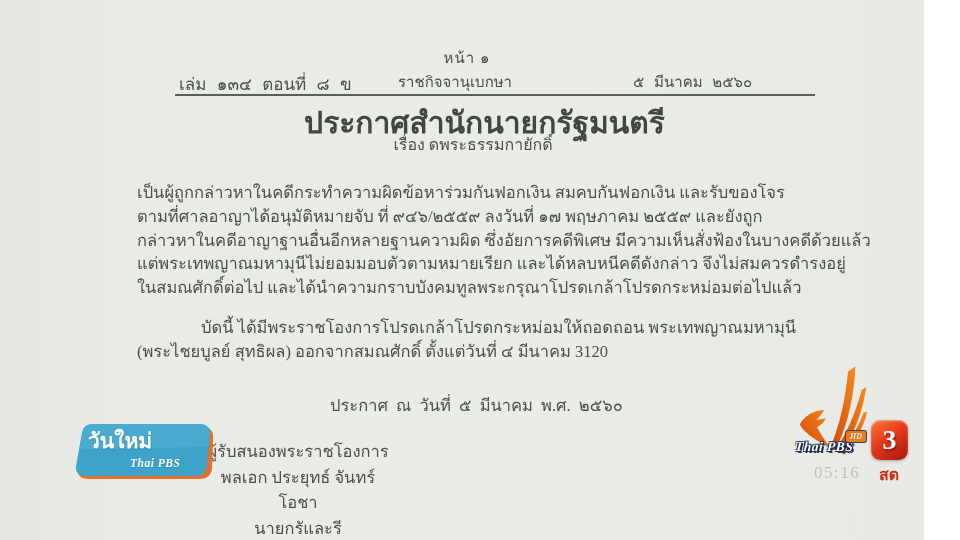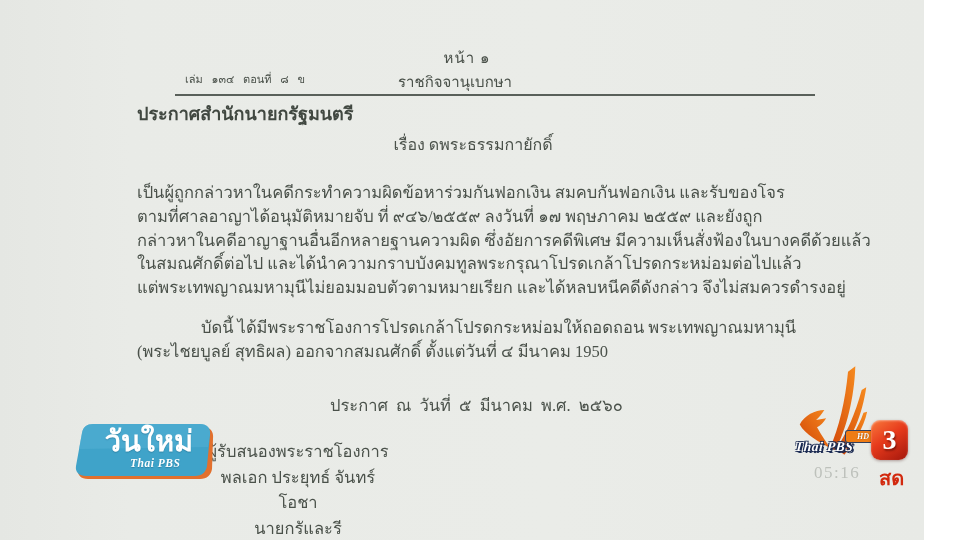--- a/index.html
+++ b/index.html
@@ -5,78 +5,79 @@
   html,body{margin:0;padding:0;}
   .stage{
     position:relative;width:924px;height:540px;overflow:hidden;
     background:linear-gradient(90deg,#e5e7e3 0%,#e9ebe7 14%,#eaece8 60%,#e8eae6 100%);
     font-family:Liberation Serif, serif;
     color:#4a514a;
   }
   .abs{position:absolute;}
   
   .page-label{top:46px;left:137px;width:660px;text-align:center;font-size:15px;letter-spacing:1px;}
-  .hdr-vol{top:70px;left:185px;font-size:11px;word-spacing:6px;}
+  .hdr-vol{top:70px;left:179px;font-size:17px;word-spacing:6px;}
   .hdr-journal{top:70px;left:398px;font-size:15px;}
   .hdr-date{top:70px;left:633px;font-size:15px;word-spacing:6px;}
   .hdr-rule{top:94px;left:175px;width:640px;height:2px;background:#59605a;}
-  .doc-title{top:99px;left:137px;width:695px;text-align:left;font-size:18px;font-weight:600;color:#414841;}
+  .doc-title{top:99px;left:137px;width:695px;text-align:center;font-size:30px;font-weight:600;color:#414841;}
   .doc-subject{top:132px;left:137px;width:672px;text-align:center;font-size:16px;}
   .doc-body{top:181px;left:137px;width:700px;font-size:16.5px;line-height:23.8px;}
   .doc-body .line{white-space:nowrap;}
   .doc-body .indent{padding-left:64px;}
   .doc-body .para-gap{margin-top:16px;}
   .issued-line{top:392px;left:330px;font-size:16.5px;word-spacing:4px;text-align:right;}
   .countersign{top:439px;left:202px;width:192px;text-align:center;font-size:16.5px;line-height:25.5px;}
   
   .program-logo{top:421px;left:74px;width:140px;height:62px;}
   .program-logo svg{position:absolute;top:0;left:0;}
-  .program-title{position:absolute;top:5px;left:20px;width:110px;text-align:center;
-    color:#fff;font-size:29px;font-weight:bold;line-height:30px;text-shadow:0 1px 1px rgba(20,80,110,.35);}
+  .program-title{position:absolute;top:5px;left:14px;width:110px;
+    color:#fff;font-size:21px;font-weight:bold;line-height:30px;text-shadow:0 1px 1px rgba(20,80,110,.35);}
   .program-sub{position:absolute;top:36px;left:56px;color:#fff;font-size:11.5px;font-weight:bold;
     font-style:italic;letter-spacing:.5px;text-shadow:0 1px 1px rgba(20,80,110,.4);}
   
   .channel-logo{top:362px;left:795px;width:135px;height:125px;}
   .channel-logo svg{position:absolute;left:2px;top:2px;}
   .channel-name{position:absolute;left:0px;top:77px;font-size:13.5px;font-weight:bold;font-style:italic;
     color:#fff;letter-spacing:.5px;transform:skewX(-4deg);
     text-shadow:-1px -1px 0 #1b2b52,1px -1px 0 #1b2b52,-1px 1px 0 #1b2b52,1px 1px 0 #1b2b52,2px 2px 0 #1b2b52;}
   .hd-badge{position:absolute;left:51px;top:69px;background:#ef7c15;color:#fff;font-size:8px;
-    font-weight:bold;font-style:italic;padding:1px 11px;border-radius:2px;
+    font-weight:bold;font-style:italic;padding:1px 4px;border-radius:2px;
     text-shadow:0 0 1px #7a3500;box-shadow:0 0 0 1px #33405e;}
   .channel-number{position:absolute;left:76px;top:58px;width:37px;height:40px;border-radius:9px;
     background:linear-gradient(145deg,#f97a3c 0%,#e63a1c 45%,#a3170c 100%);
     box-shadow:0 1px 3px rgba(60,10,5,.35), inset 0 1px 2px rgba(255,255,255,.45);
     color:#fff;font-size:28px;font-weight:bold;text-align:center;line-height:40px;
     text-shadow:1px 2px 2px rgba(90,12,6,.65);}
-  .live-badge{position:absolute;left:84px;top:100px;color:#d2290e;font-size:20px;font-weight:bold;}
+  .live-badge{position:absolute;left:84px;top:100px;color:#d2290e;font-size:16px;font-weight:bold;}
   .clock{position:absolute;left:19px;top:101px;color:#b3b7b1;font-size:17px;letter-spacing:1.5px;opacity:.8;}
 </style>
 </head>
 <body>
 
 <div class="stage">
 
   <div class="abs page-label">หน้า ๑</div>
 
   <div class="abs hdr-vol">เล่ม ๑๓๔ ตอนที่ ๘ ข</div>
   <div class="abs hdr-journal">ราชกิจจานุเบกษา</div>
+  <div class="abs hdr-date">๕ มีนาคม ๒๕๖๐</div>
   <div class="abs hdr-rule"></div>
 
   <div class="abs doc-title">ประกาศสำนักนายกรัฐมนตรี</div>
   <div class="abs doc-subject">เรื่อง ดพระธรรมกายักดิ์</div>
 
   <div class="abs doc-body">
     <div class="line">เป็นผู้ถูกกล่าวหาในคดีกระทำความผิดข้อหาร่วมกันฟอกเงิน สมคบกันฟอกเงิน และรับของโจร</div>
     <div class="line">ตามที่ศาลอาญาได้อนุมัติหมายจับ ที่ ๙๔๖/๒๕๕๙ ลงวันที่ ๑๗ พฤษภาคม ๒๕๕๙ และยังถูก</div>
     <div class="line">กล่าวหาในคดีอาญาฐานอื่นอีกหลายฐานความผิด ซึ่งอัยการคดีพิเศษ มีความเห็นสั่งฟ้องในบางคดีด้วยแล้ว</div>
+    <div class="line">แต่พระเทพญาณมหามุนีไม่ยอมมอบตัวตามหมายเรียก และได้หลบหนีคดีดังกล่าว จึงไม่สมควรดำรงอยู่</div>
     <div class="line">ในสมณศักดิ์ต่อไป และได้นำความกราบบังคมทูลพระกรุณาโปรดเกล้าโปรดกระหม่อมต่อไปแล้ว</div>
-    <div class="line">แต่พระเทพญาณมหามุนีไม่ยอมมอบตัวตามหมายเรียก และได้หลบหนีคดีดังกล่าว จึงไม่สมควรดำรงอยู่</div>
     <div class="line indent para-gap">บัดนี้ ได้มีพระราชโองการโปรดเกล้าโปรดกระหม่อมให้ถอดถอน พระเทพญาณมหามุนี</div>
-    <div class="line">(พระไชยบูลย์ สุทธิผล) ออกจากสมณศักดิ์ ตั้งแต่วันที่ ๔ มีนาคม 1950</div>
+    <div class="line">(พระไชยบูลย์ สุทธิผล) ออกจากสมณศักดิ์ ตั้งแต่วันที่ ๔ มีนาคม 3120</div>
   </div>
 
   <div class="abs issued-line">ประกาศ ณ วันที่ ๕ มีนาคม พ.ศ. ๒๕๖๐</div>
 
   <div class="abs countersign">
     <div>ผู้รับสนองพระราชโองการ</div>
     <div>พลเอก ประยุทธ์ จันทร์โอชา</div>
     <div>นายกรัและรี</div>
   </div>
 

